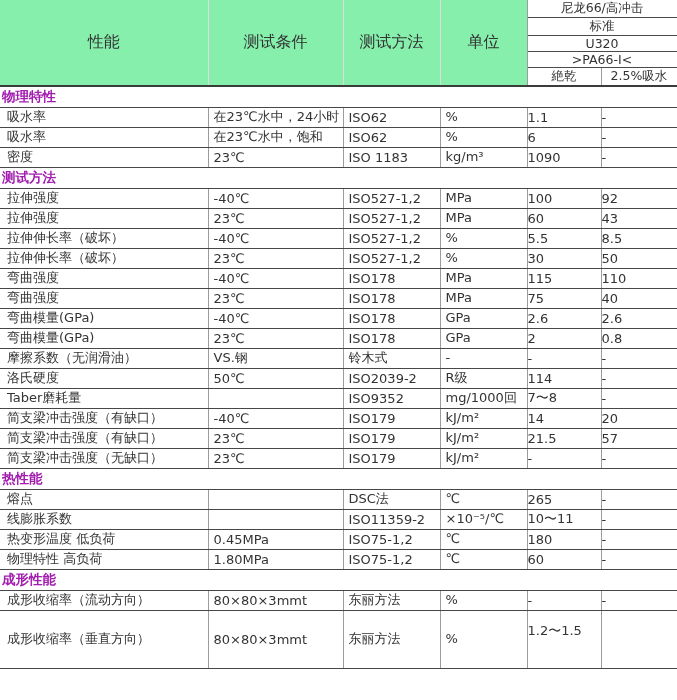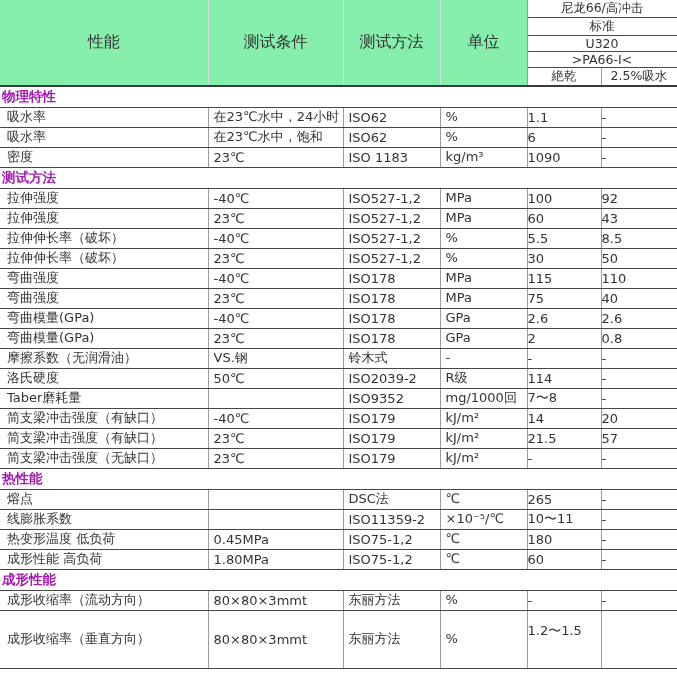--- a/index.html
+++ b/index.html
@@ -296,21 +296,21 @@
         </tr>
         <tr class="data-row">
           <td class="c0">热变形温度 低负荷</td>
           <td class="c1">0.45MPa</td>
           <td class="c2">ISO75-1,2</td>
           <td class="c3">℃</td>
           <td class="c4">180</td>
           <td class="c5">-</td>
         </tr>
         <tr class="data-row">
-          <td class="c0">成形性能 高负荷</td>
+          <td class="c0">物理特性 高负荷</td>
           <td class="c1">1.80MPa</td>
           <td class="c2">ISO75-1,2</td>
           <td class="c3">℃</td>
           <td class="c4">60</td>
           <td class="c5">-</td>
         </tr>
         <tr>
           <td colspan="6" class="section-title">成形性能</td>
         </tr>
         <tr class="data-row">

